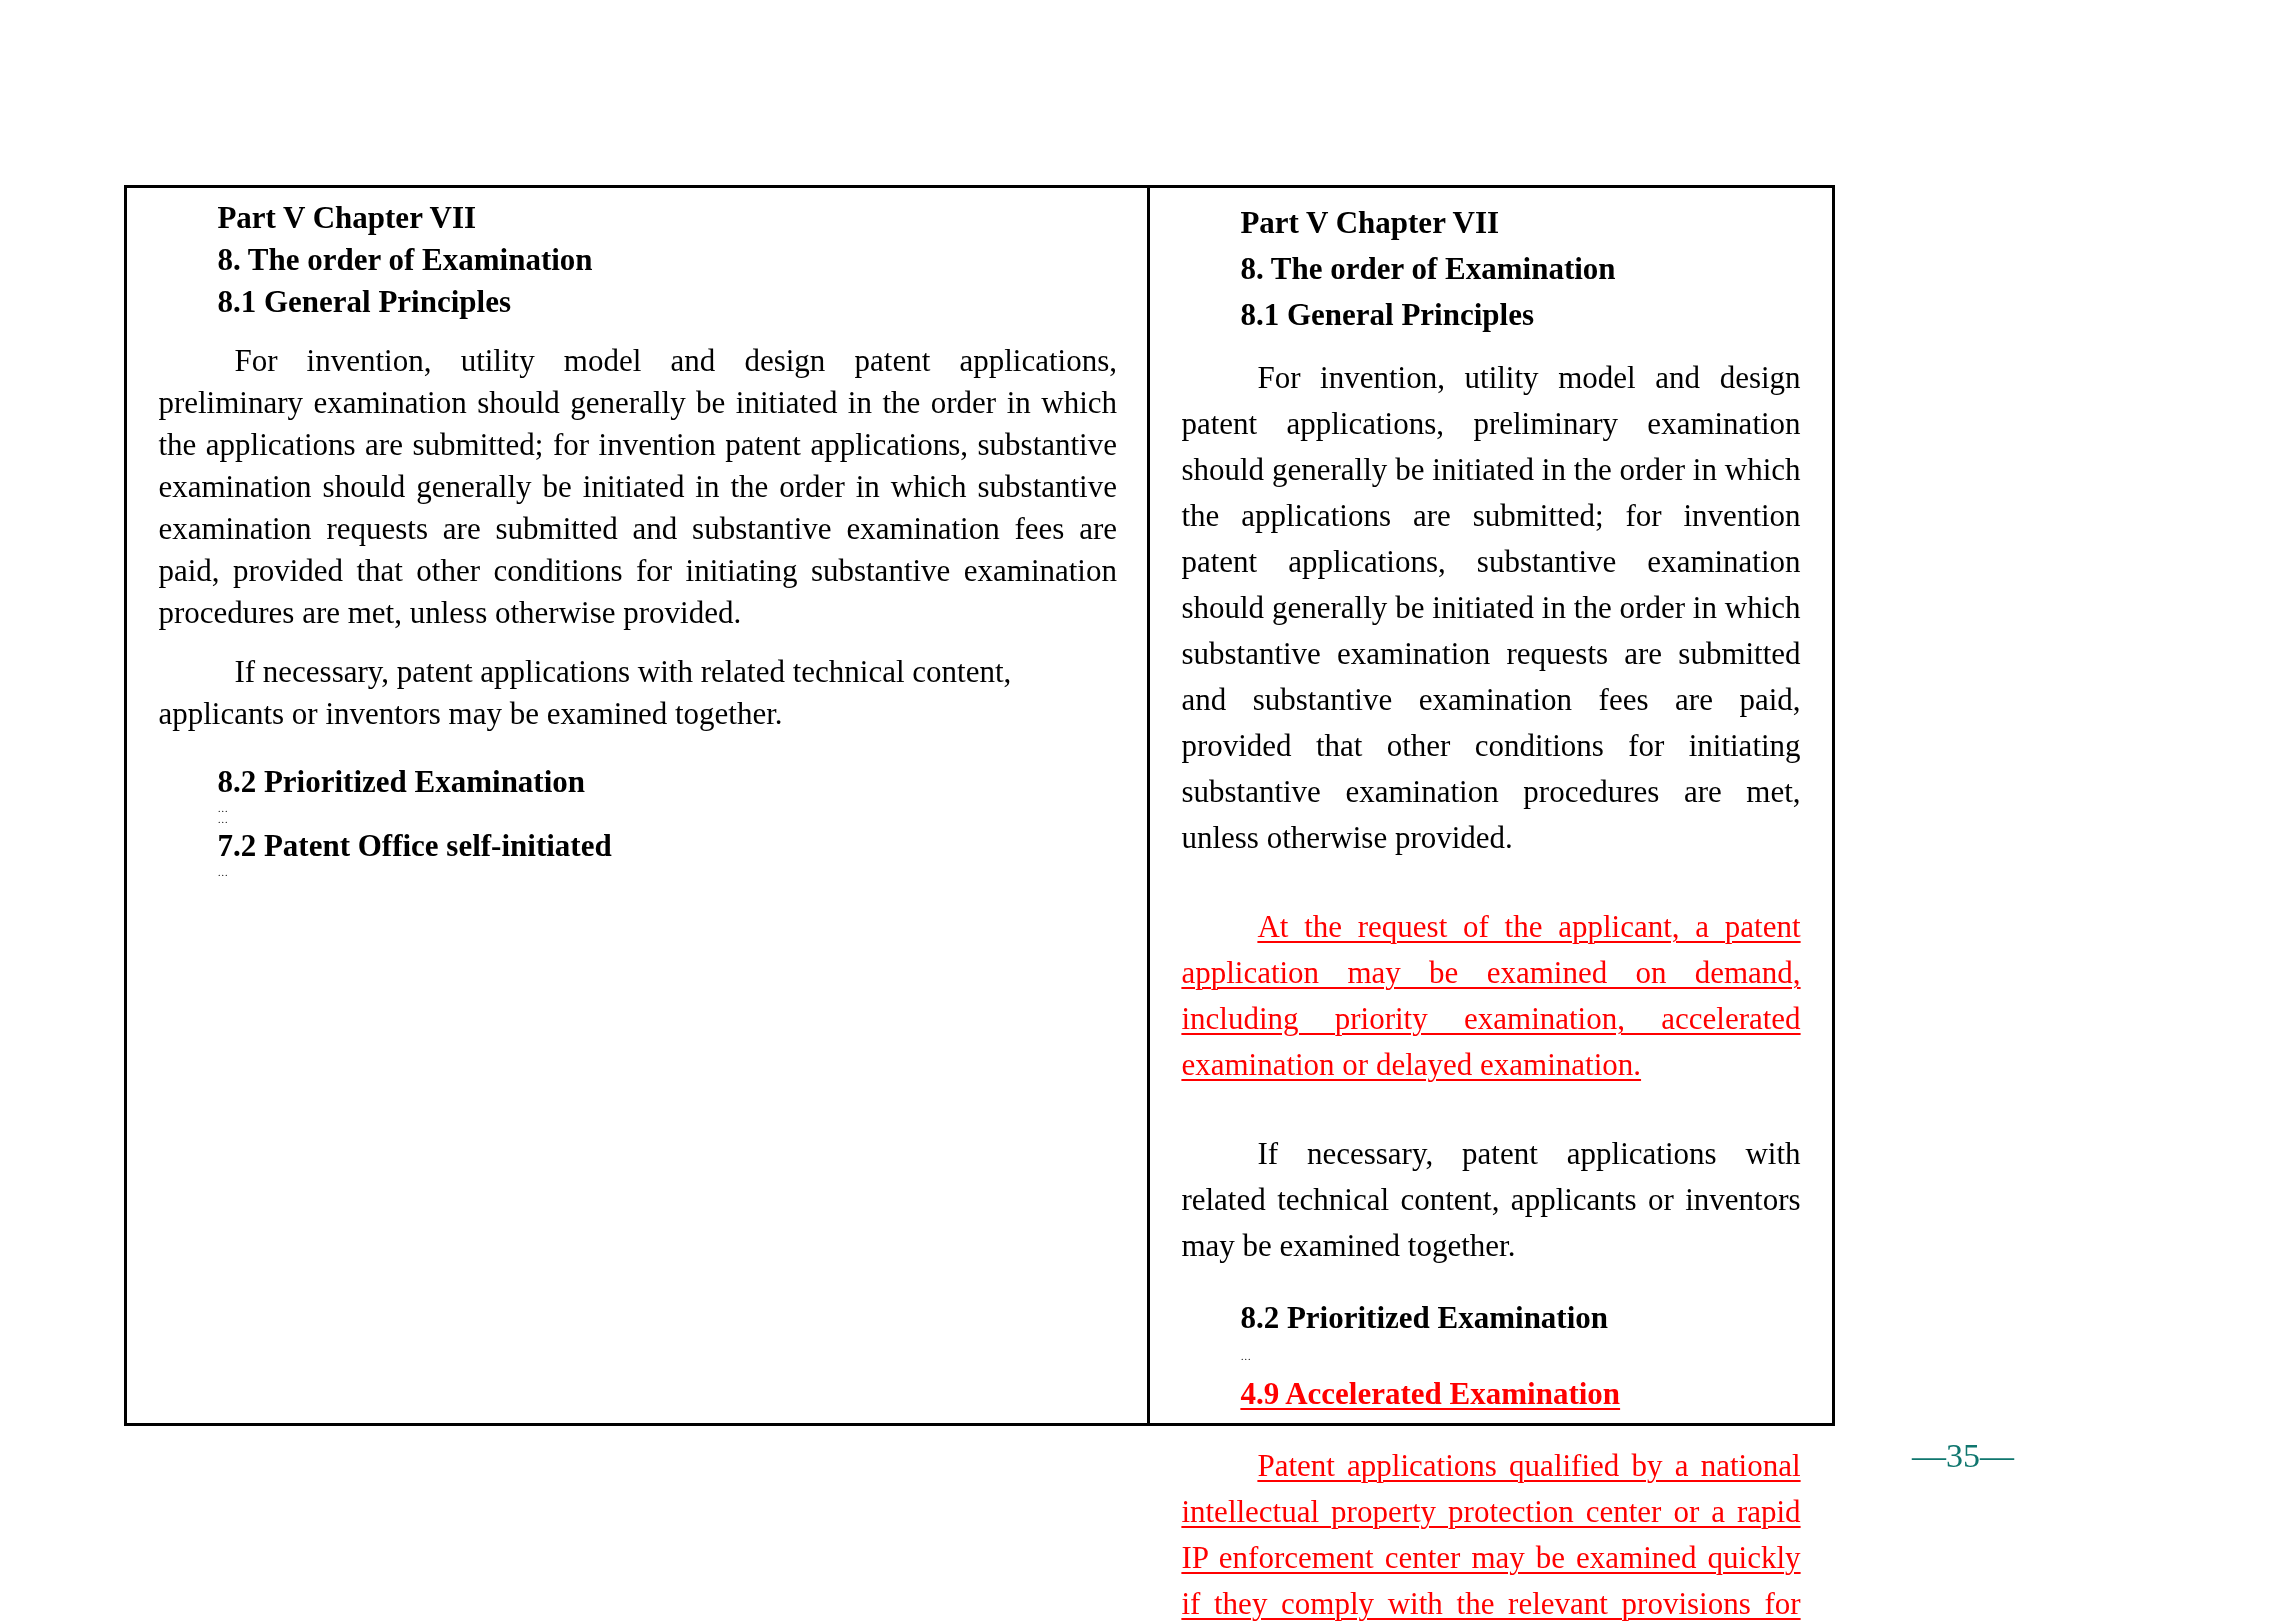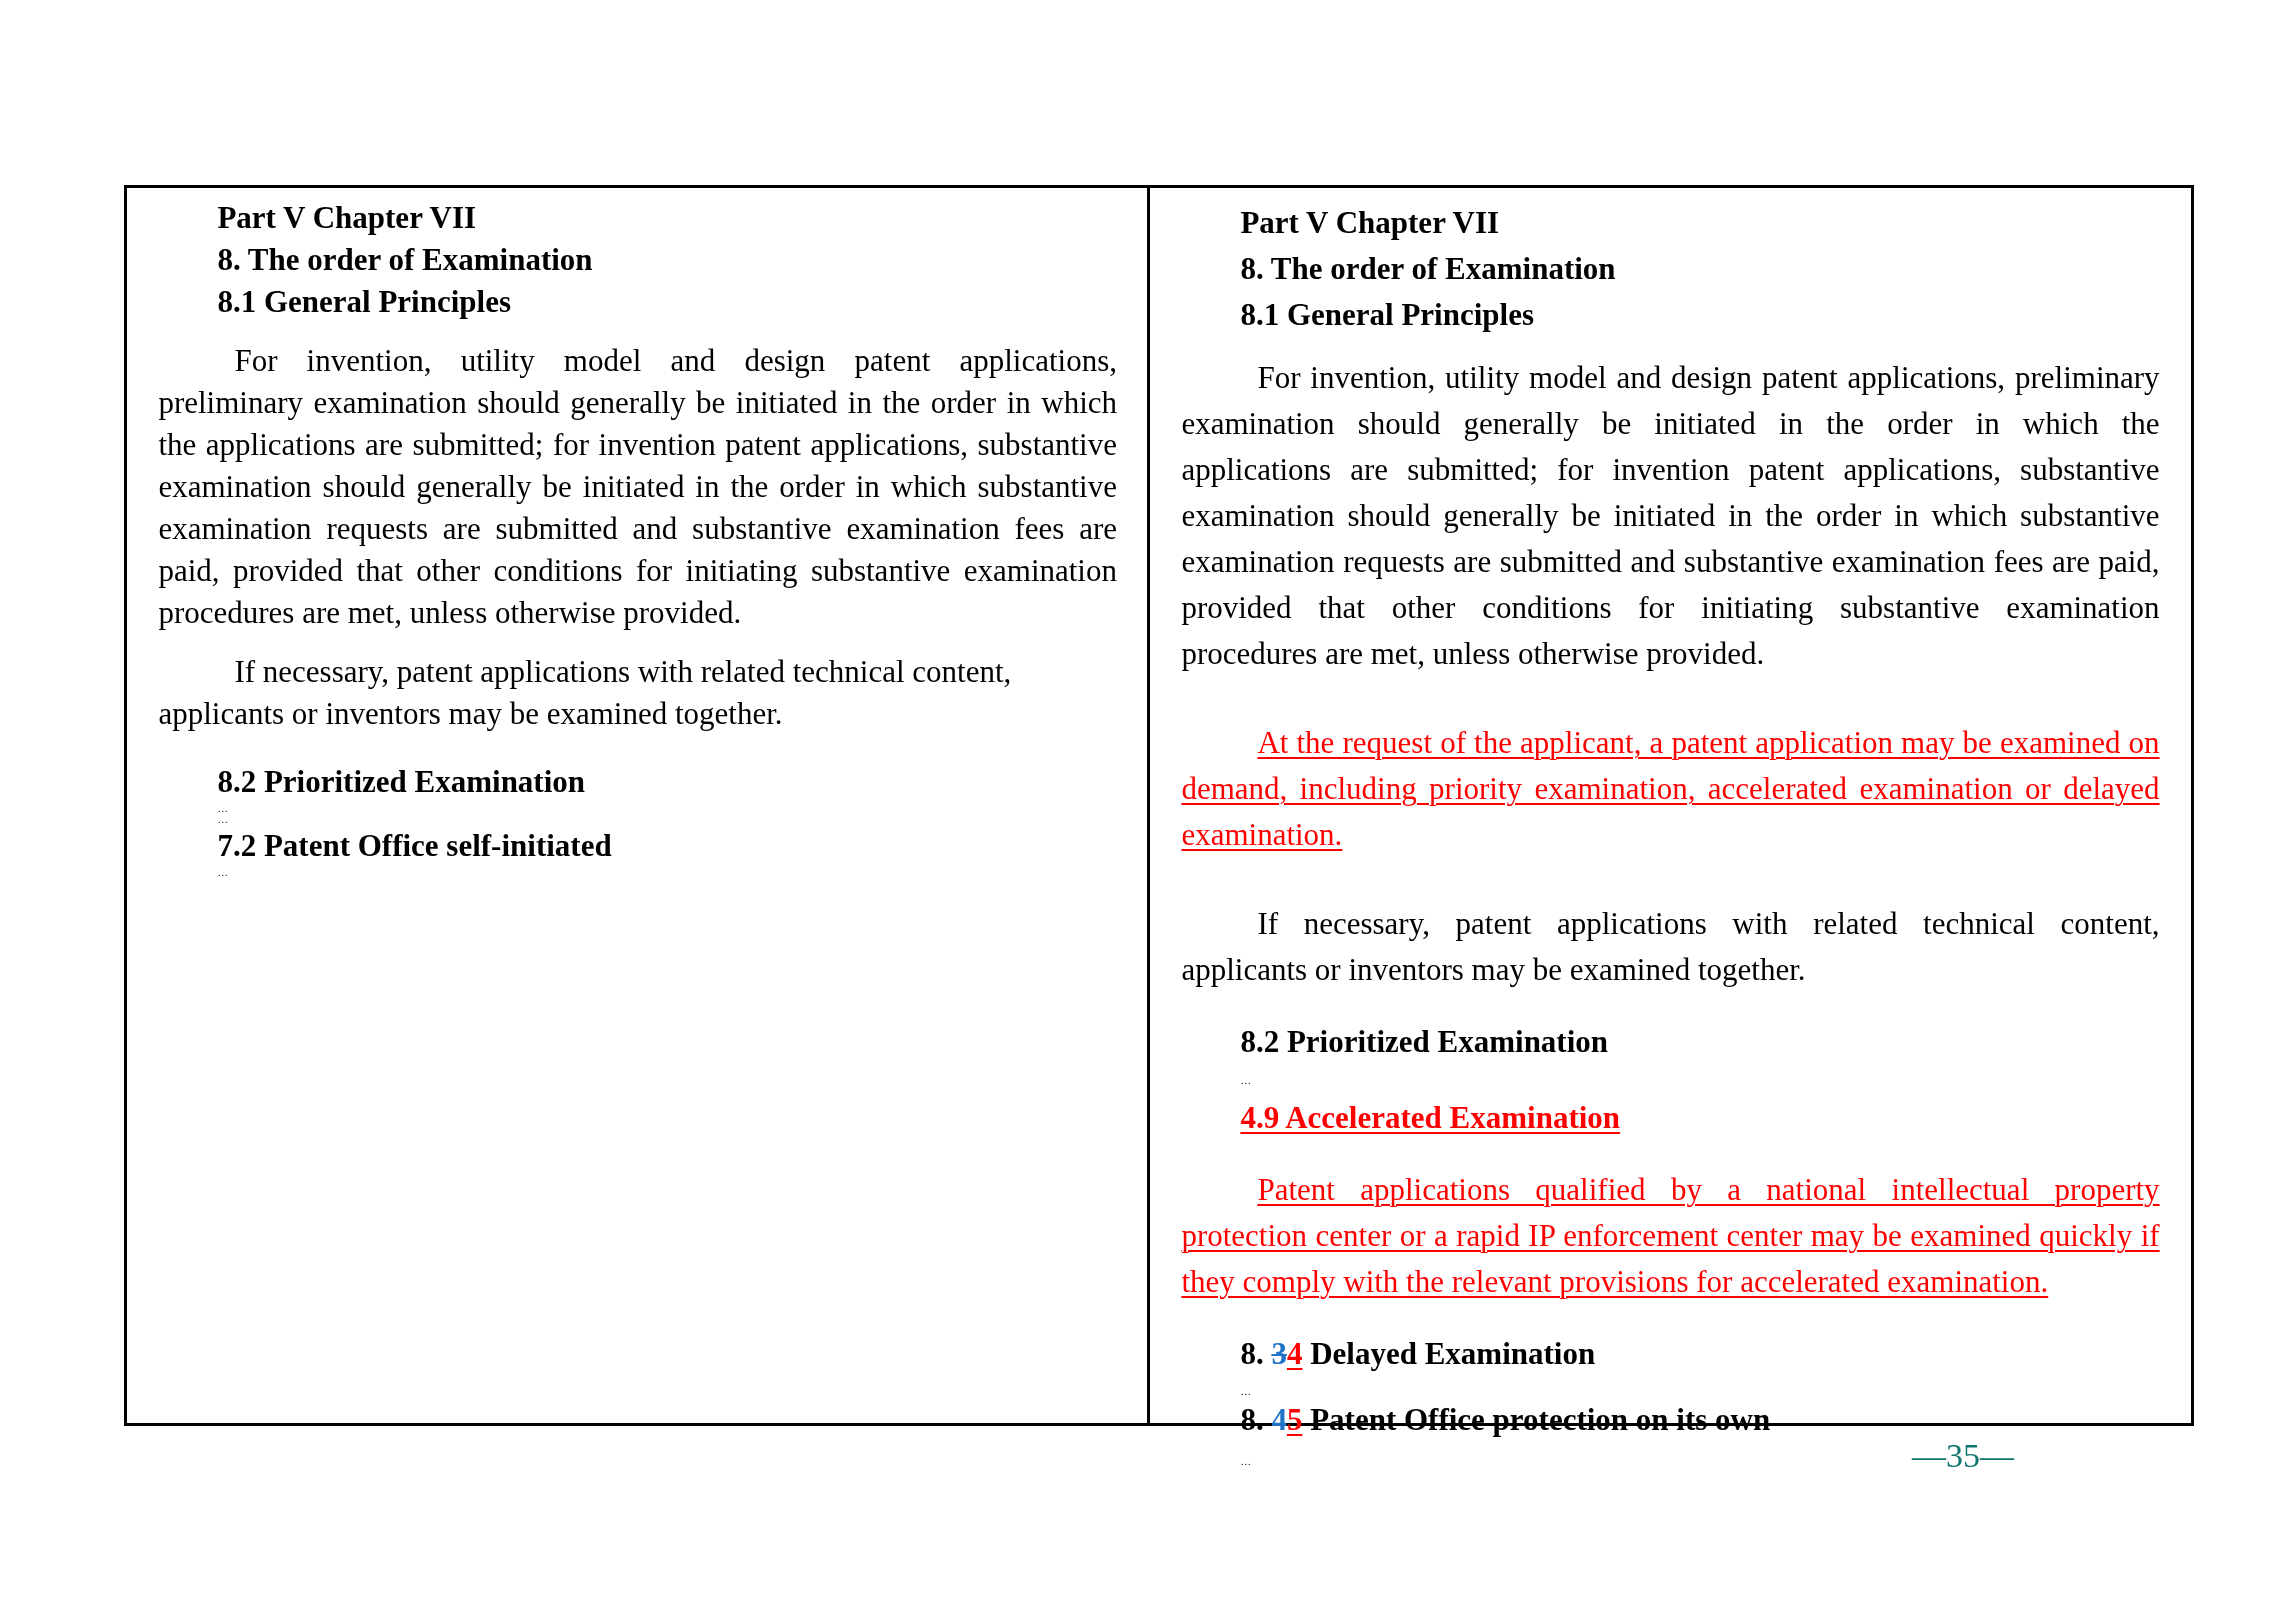--- a/index.html
+++ b/index.html
@@ -12,21 +12,21 @@
       height: 1623px;
       position: relative;
       overflow: hidden;
       font-family: "Liberation Serif", "DejaVu Serif", serif;
       color: #000000;
     }
     .table {
       position: absolute;
       left: 124px;
       top: 185px;
-      width: 2070px;
+      width: 1711px;
       height: 1241px;
       border: 3.9px solid #000000;
       box-sizing: border-box;
       display: flex;
       justify-content: flex-end;
     }
     .col {
       position: relative;
       box-sizing: border-box;
       height: 100%;

